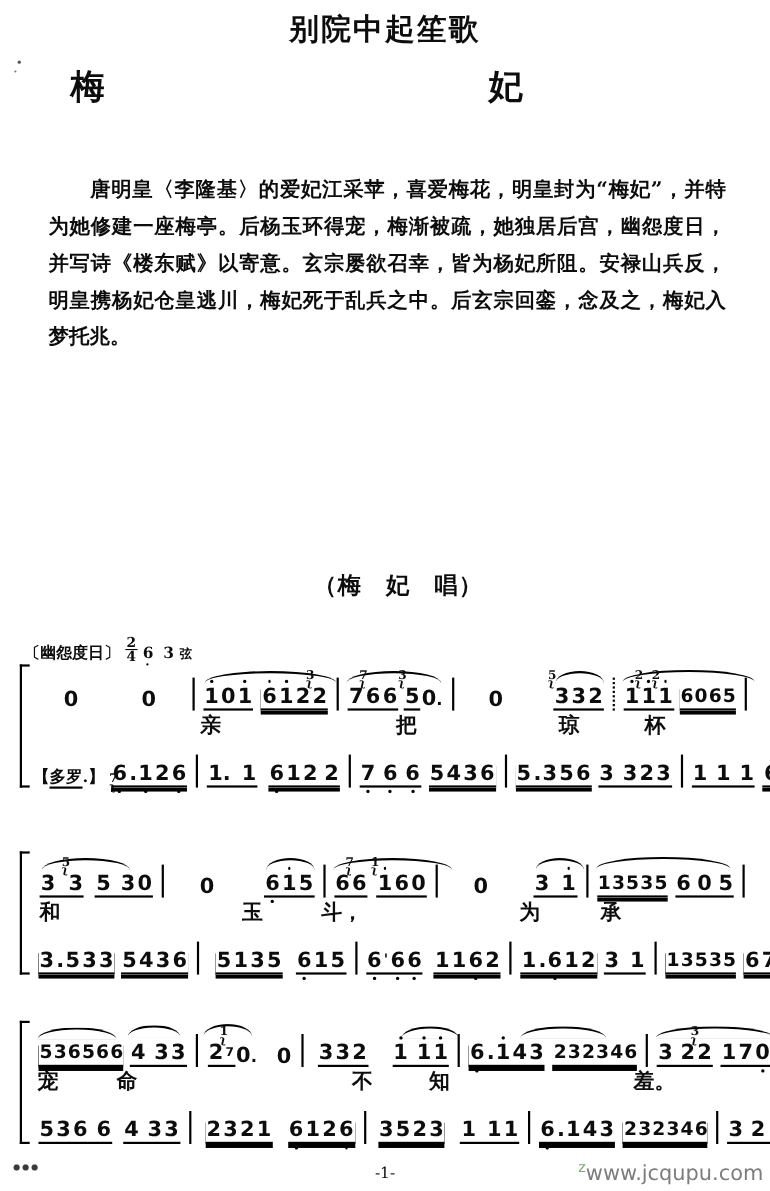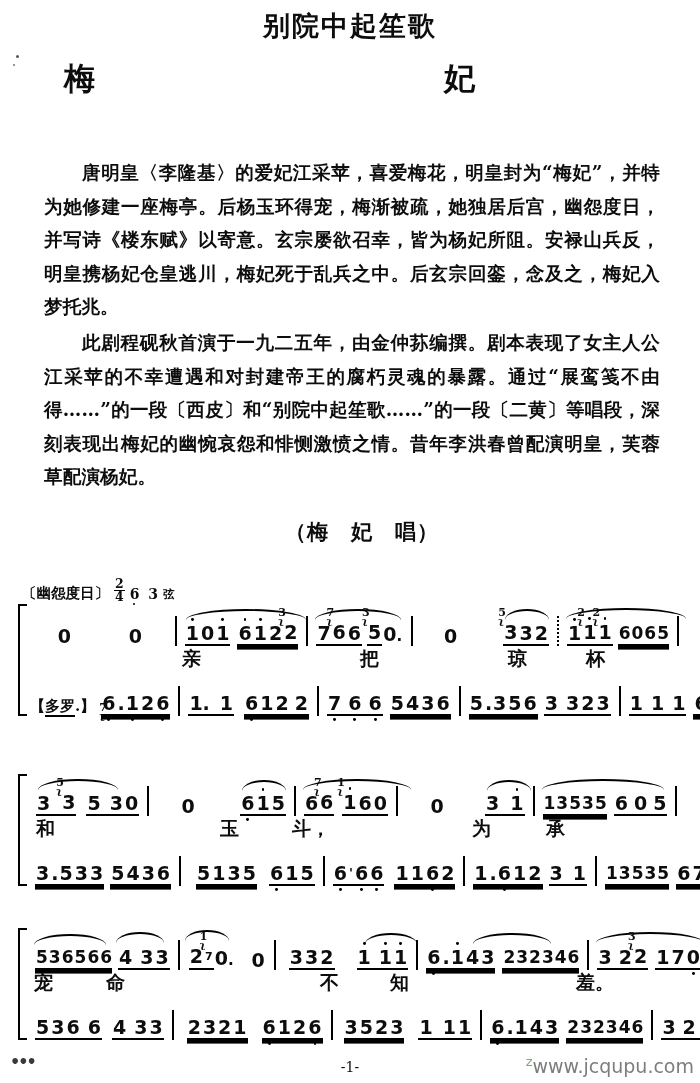--- a/index.html
+++ b/index.html
@@ -301,21 +301,20 @@
 <body>
 
 <div class="stray-dot"></div>
 <div class="stray-dot2"></div>
 
 <div class="collection-title">别院中起笙歌</div>
 <div class="main-title">梅　　　妃</div>
 
 <div class="prose">
   <p>唐明皇〈李隆基〉的爱妃江采苹，喜爱梅花，明皇封为“梅妃”，并特为她修建一座梅亭。后杨玉环得宠，梅渐被疏，她独居后宫，幽怨度日，并写诗《楼东赋》以寄意。玄宗屡欲召幸，皆为杨妃所阻。安禄山兵反，明皇携杨妃仓皇逃川，梅妃死于乱兵之中。后玄宗回銮，念及之，梅妃入梦托兆。</p>
-  <p>此剧程砚秋首演于一九二五年，由金仲荪编撰。剧本表现了女主人公江采苹的不幸遭遇和对封建帝王的腐朽灵魂的暴露。通过“展鸾笺不由得……”的一段〔西皮〕和“别院中起笙歌……”的一段〔二黄〕等唱段，深刻表现出梅妃的幽惋哀怨和悱恻激愤之情。昔年李洪春曾配演明皇，芙蓉草配演杨妃。</p>
 </div>
 
 <div class="singer-line">（梅　妃　唱）</div>
 
 <div class="mode-header">
   <span>〔幽怨度日〕</span>
   <span class="timesig">
     <span class="num">2</span>
     <span class="den">4</span>
   </span>

